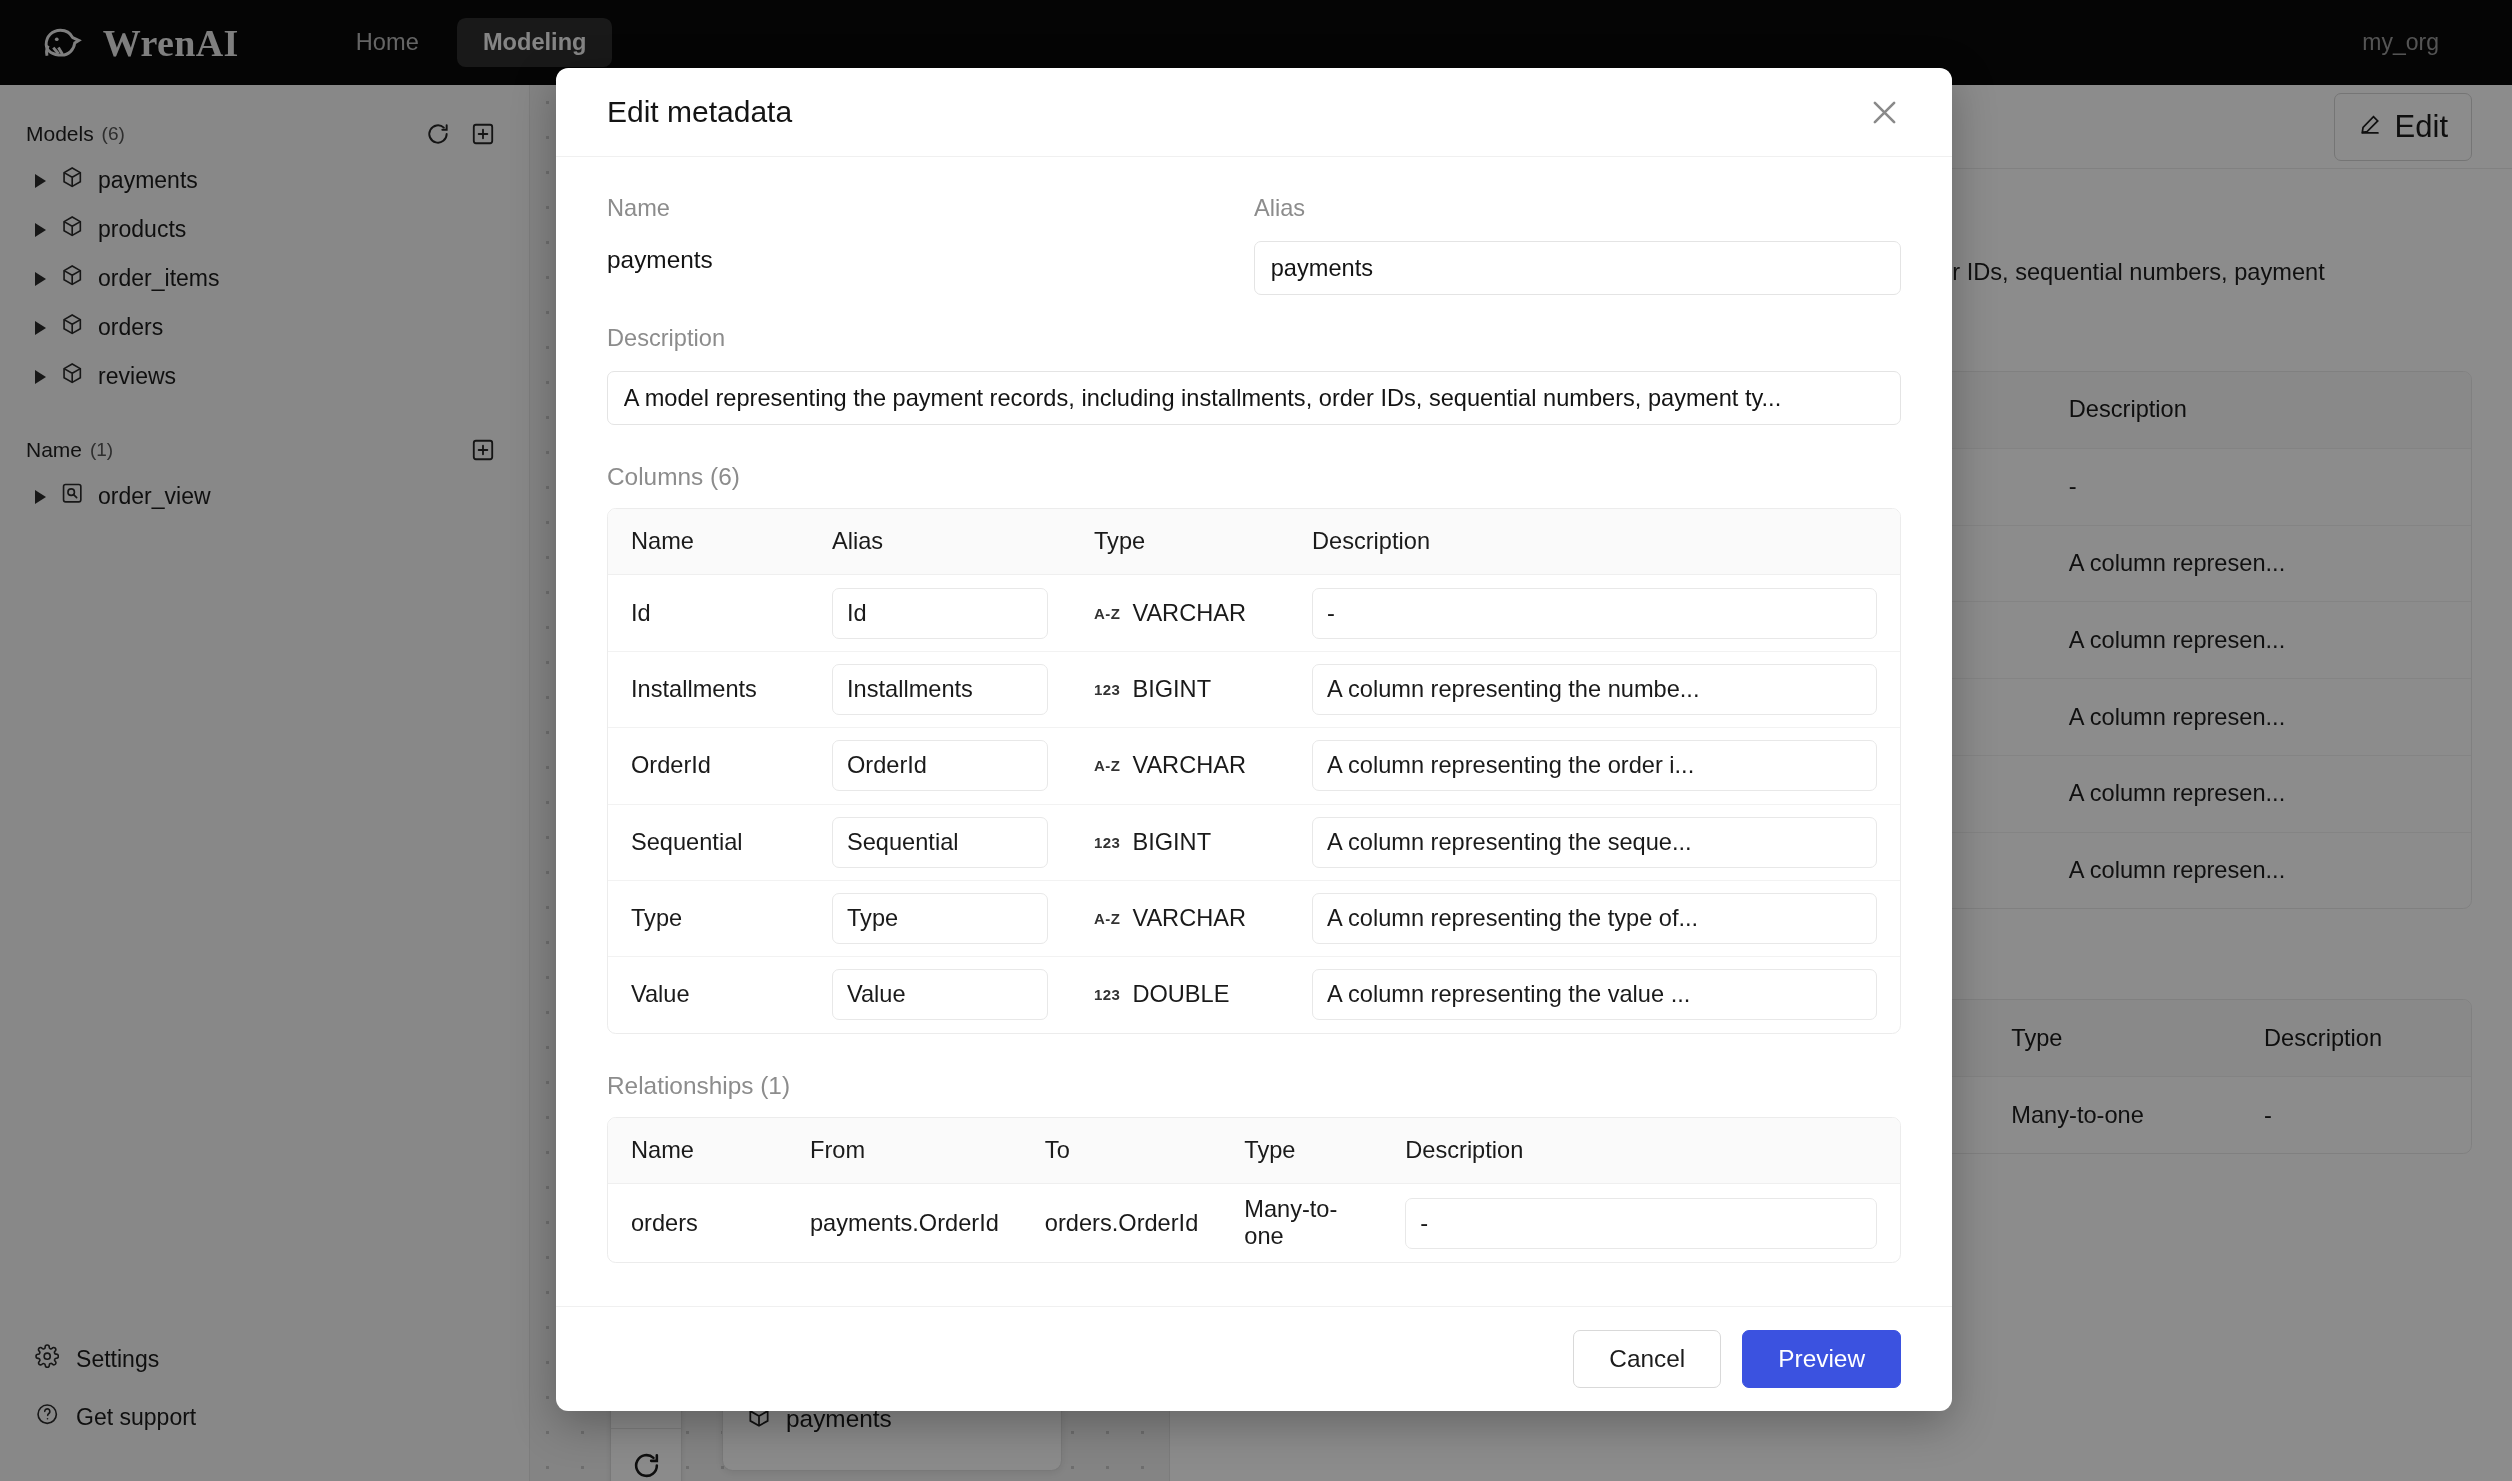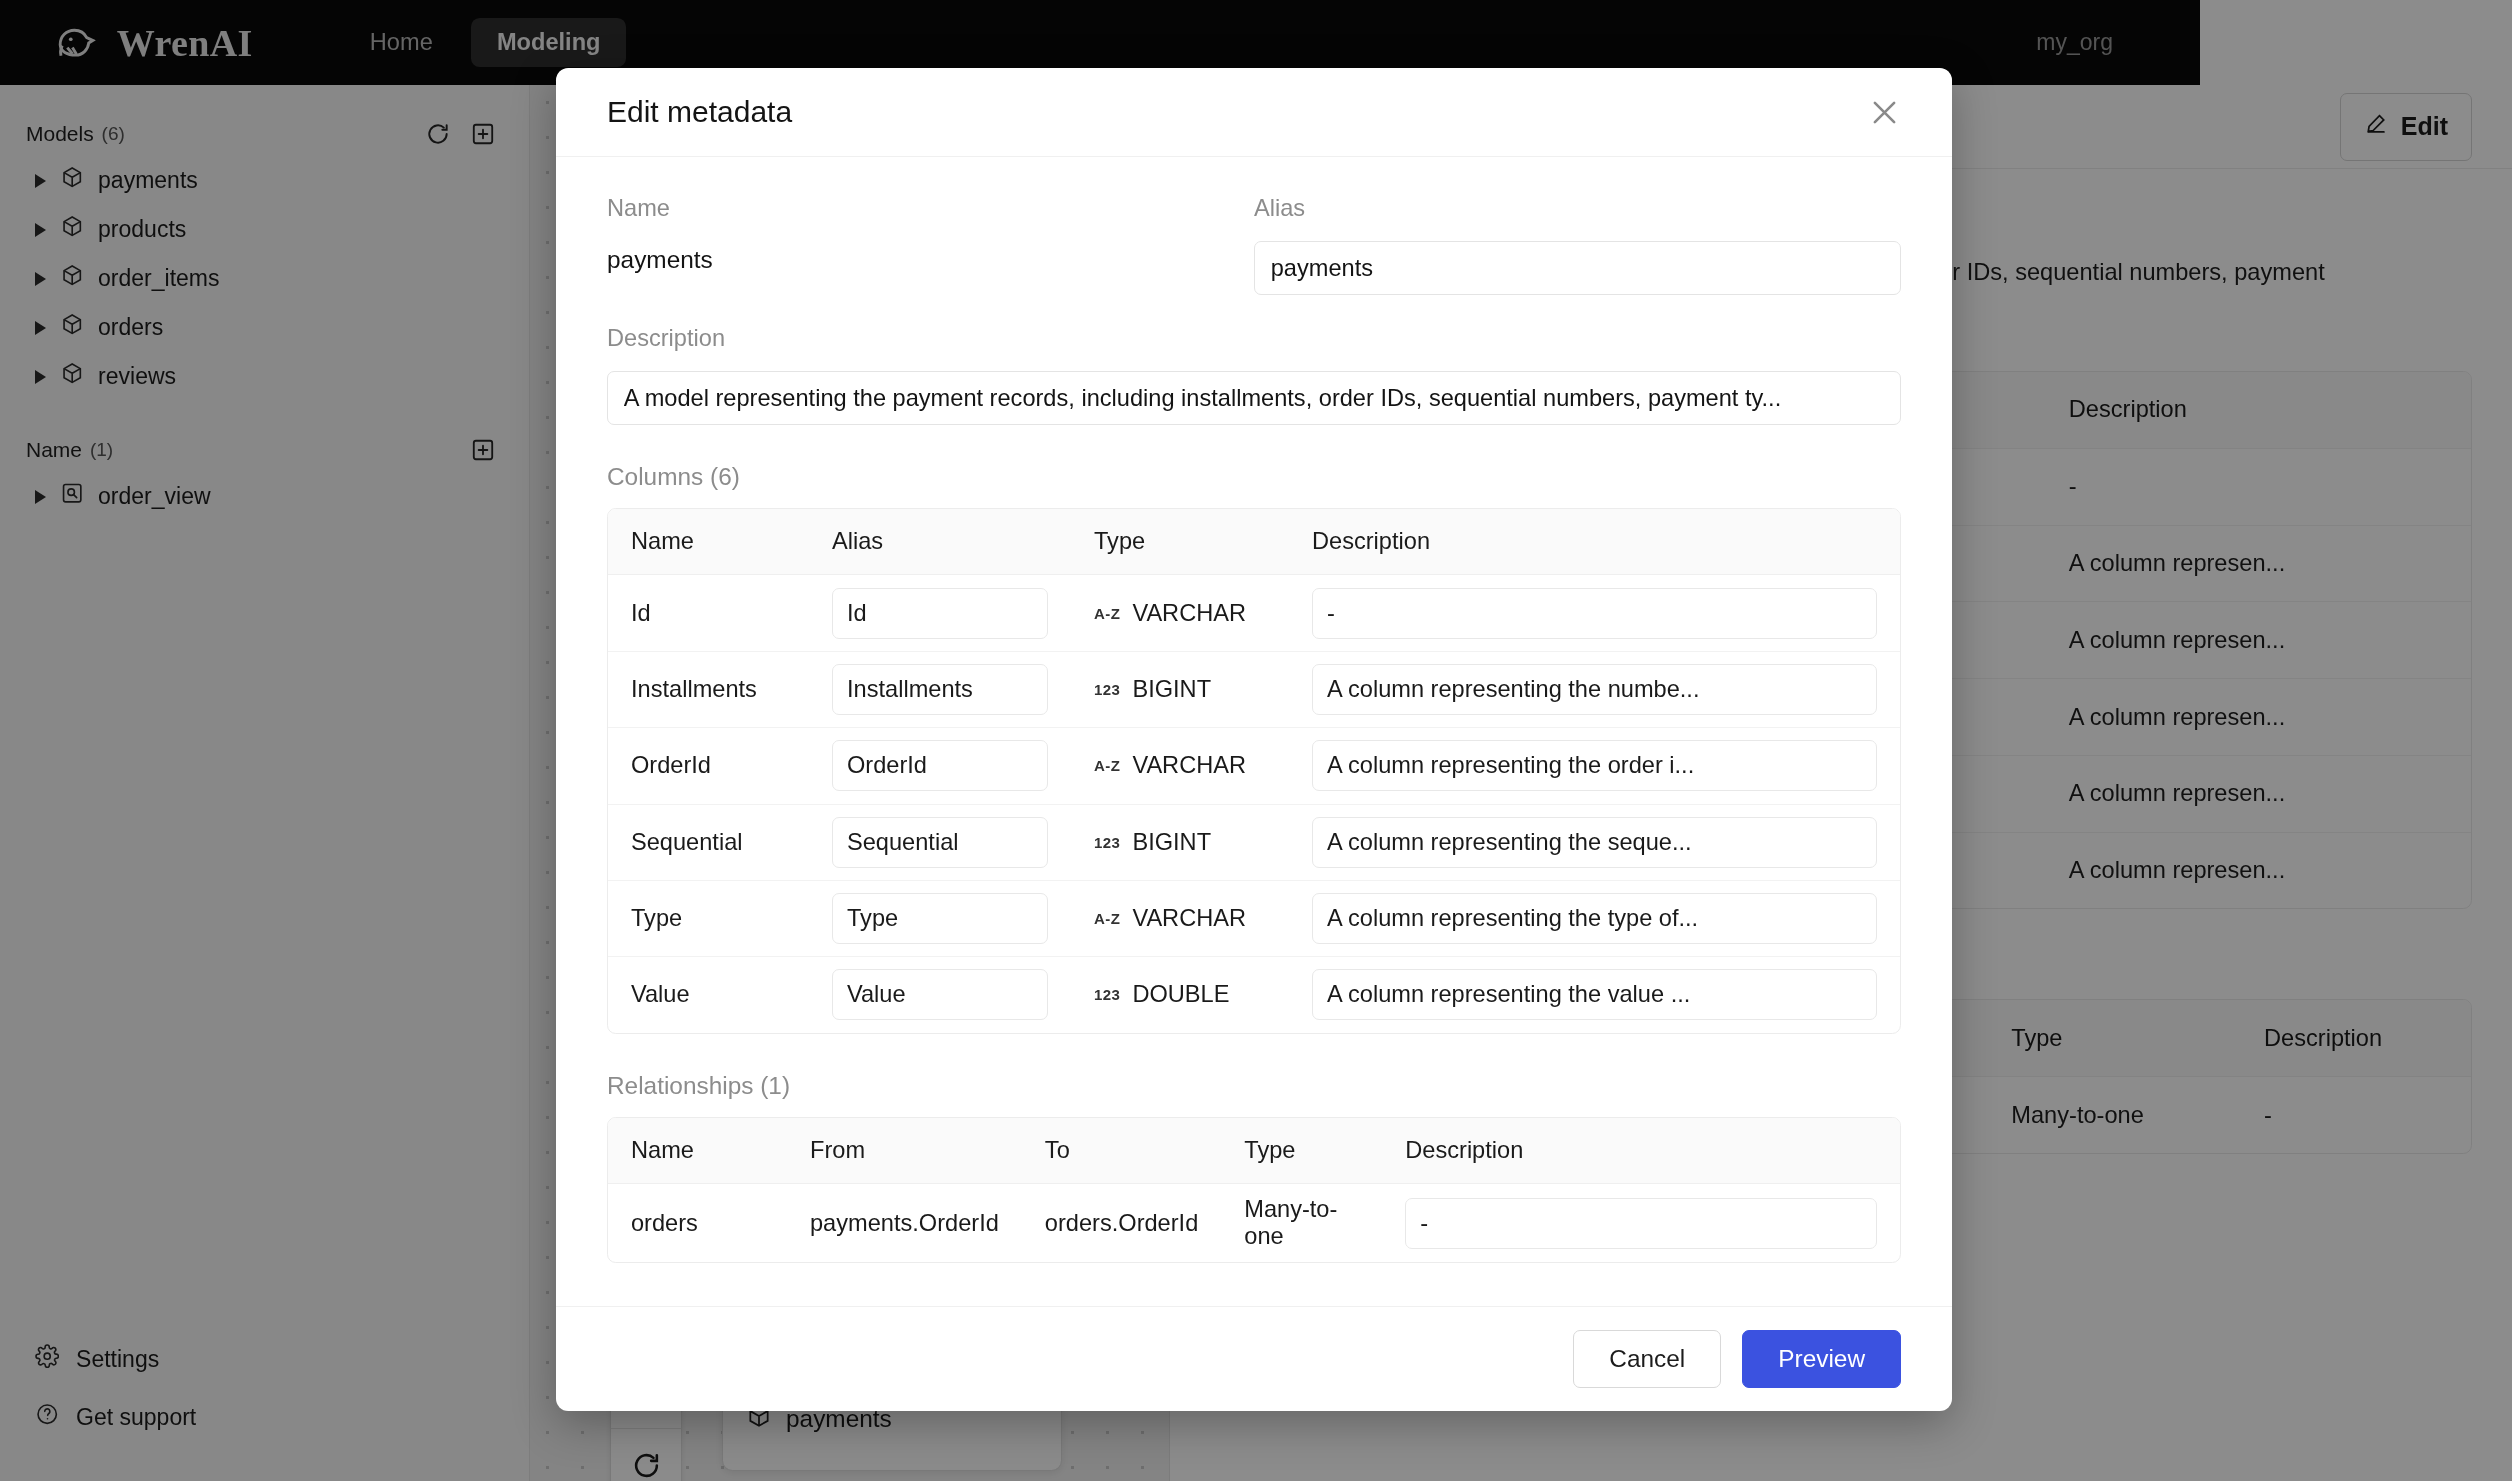--- a/index.html
+++ b/index.html
@@ -9,22 +9,22 @@
     font-family: "Liberation Sans", sans-serif;
     background: #fff;
   }
   #root { position: relative; width: 2512px; height: 1481px; }
 
   
   .app-layer { position: absolute; inset: 0; }
 
   
   .navbar {
-    position: absolute; top: 0; left: 0; width: 2200px; height: 85px;
-    background: #0a0a0a; display: flex; align-items: center; padding: 0 52px;
+    position: absolute; top: 0; left: 0; width: 2512px; height: 85px;
+    background: #0a0a0a; display: flex; align-items: center; padding: 0 38px;
   }
   .brand { display: flex; align-items: center; gap: 15.7px; }
   .brand-logo { width: 49px; height: 49px; }
   .brand-name { color: #e8e8e8; font-family: "Liberation Serif", serif; font-size: 38px; font-weight: 700; letter-spacing: 0.4px; }
   .nav-links { display: flex; align-items: center; gap: 12.2px; margin-left: 91px; }
   .nav-link {
     color: #b9b9b9; font-size: 23.6px; padding: 11.3px 26px; border-radius: 8.7px;
   }
   .nav-link.active { background: #2e2e2e; color: #f2f2f2; font-weight: 700; }
   .nav-org { margin-left: auto; color: #9a9a9a; font-size: 23px; padding-right: 35px;}
@@ -85,21 +85,21 @@
   }
   .detail-head {
     height: 84px; display: flex; align-items: center; padding: 0 40px;
     border-bottom: 0.9px solid #ececec; gap: 28px;
   }
   .detail-title { font-size: 30px; color: #141414; }
   .detail-x { width: 30px; height: 30px; color: #3b3b3b; flex:none; }
   .btn-edit {
     margin-left: auto; display: inline-flex; align-items: center; gap: 12.2px;
     height: 68px; padding: 0 23px; border: 0.9px solid #d6d6d6; border-radius: 7px;
-    background: #fff; font-size: 25px; color: #1d1d1d; font-weight: bold;
+    background: #fff; font-size: 31px; color: #1d1d1d;
   }
   .btn-edit svg { width: 24.4px; height: 24.4px; }
   .detail-body { padding: 40px 40px 0 40px; }
   .dsec-title { font-size: 26px; color: #171717; margin-bottom: 19px; }
   .dsec-desc { font-size: 23.6px; color: #1e1e1e; margin-bottom: 35px; }
   .dtable { width: 100%; border: 0.9px solid #eaeaea; border-radius: 8.7px; border-collapse: separate; border-spacing: 0; overflow: hidden; }
   .dtable th {
     background: #fafafa; text-align: left; font-weight: 400; font-size: 23.6px;
     color: #1a1a1a; padding: 24.4px 26px; border-bottom: 0.9px solid #eeeeee;
   }

